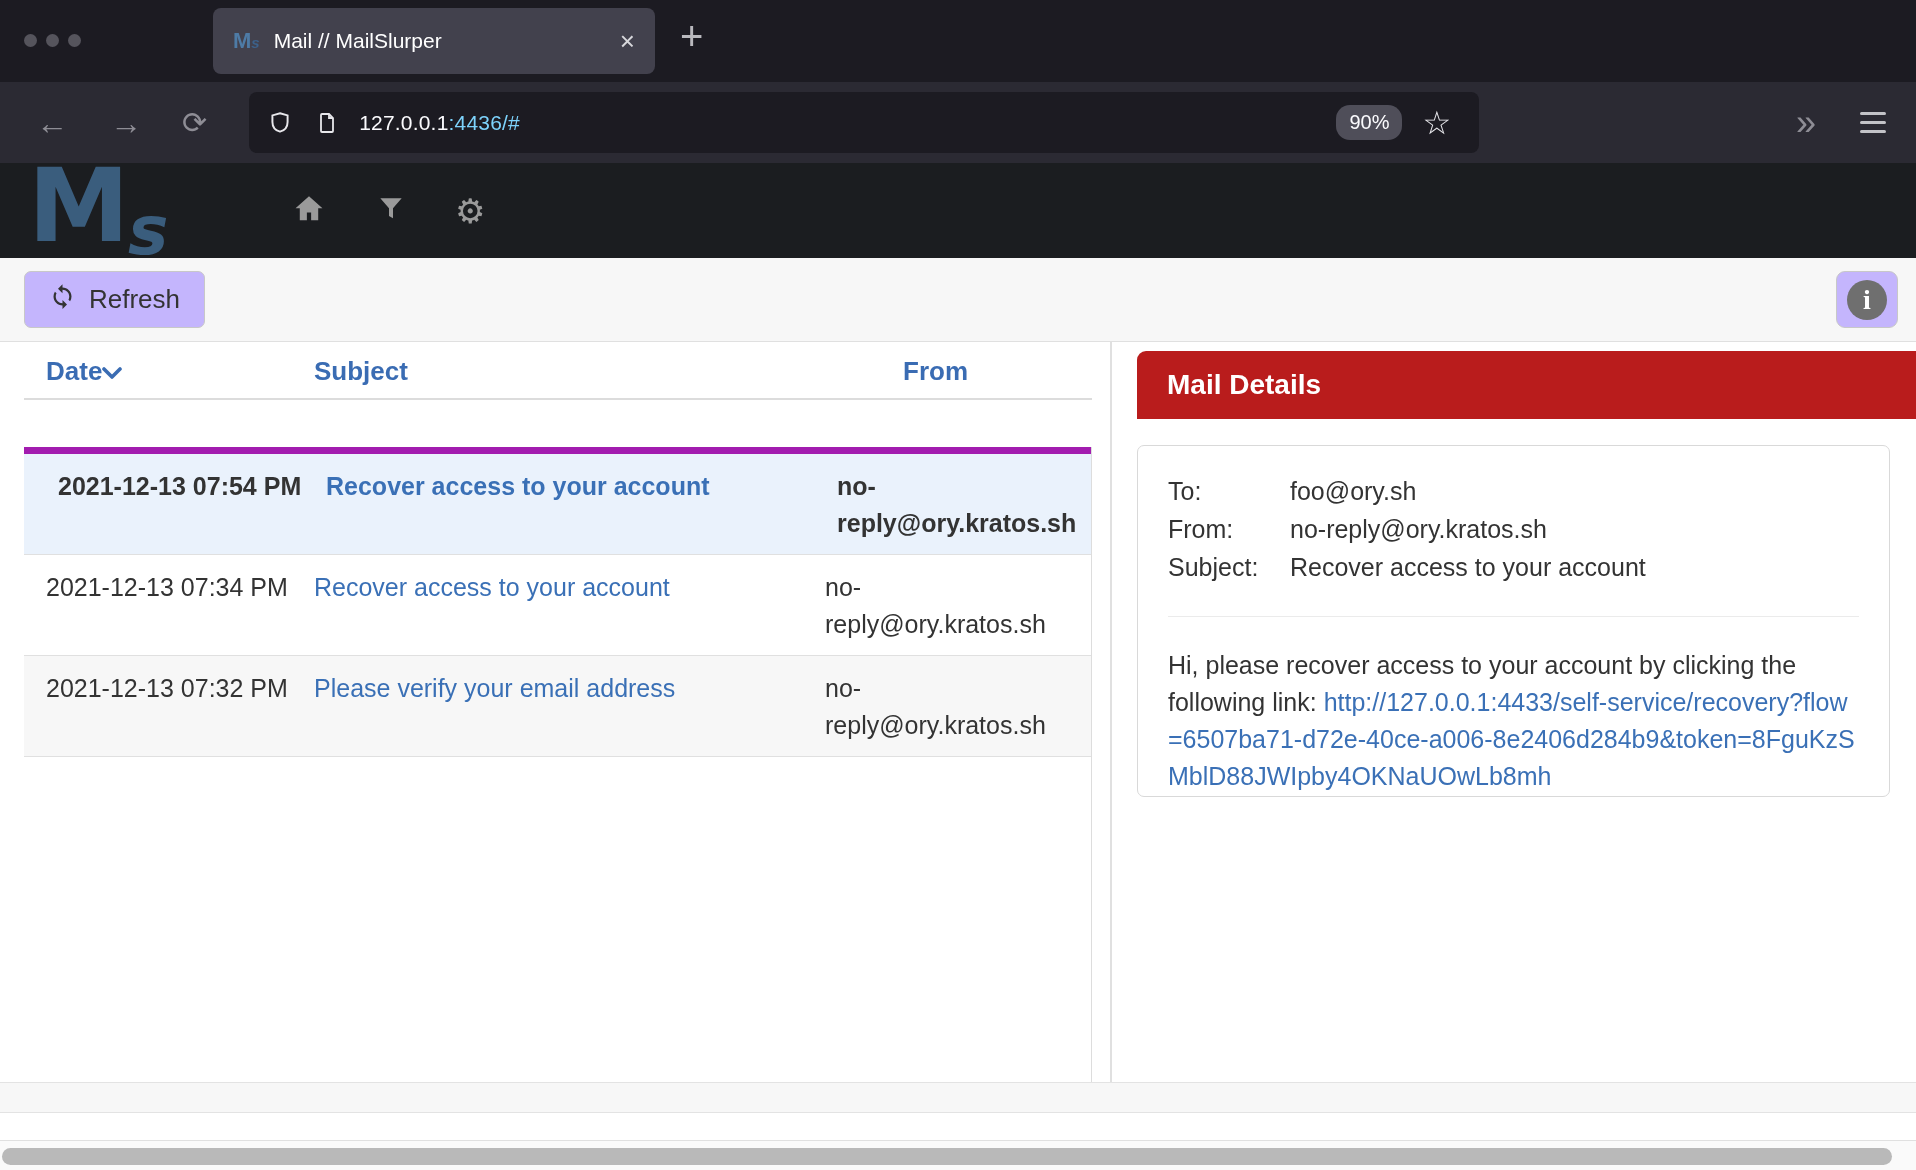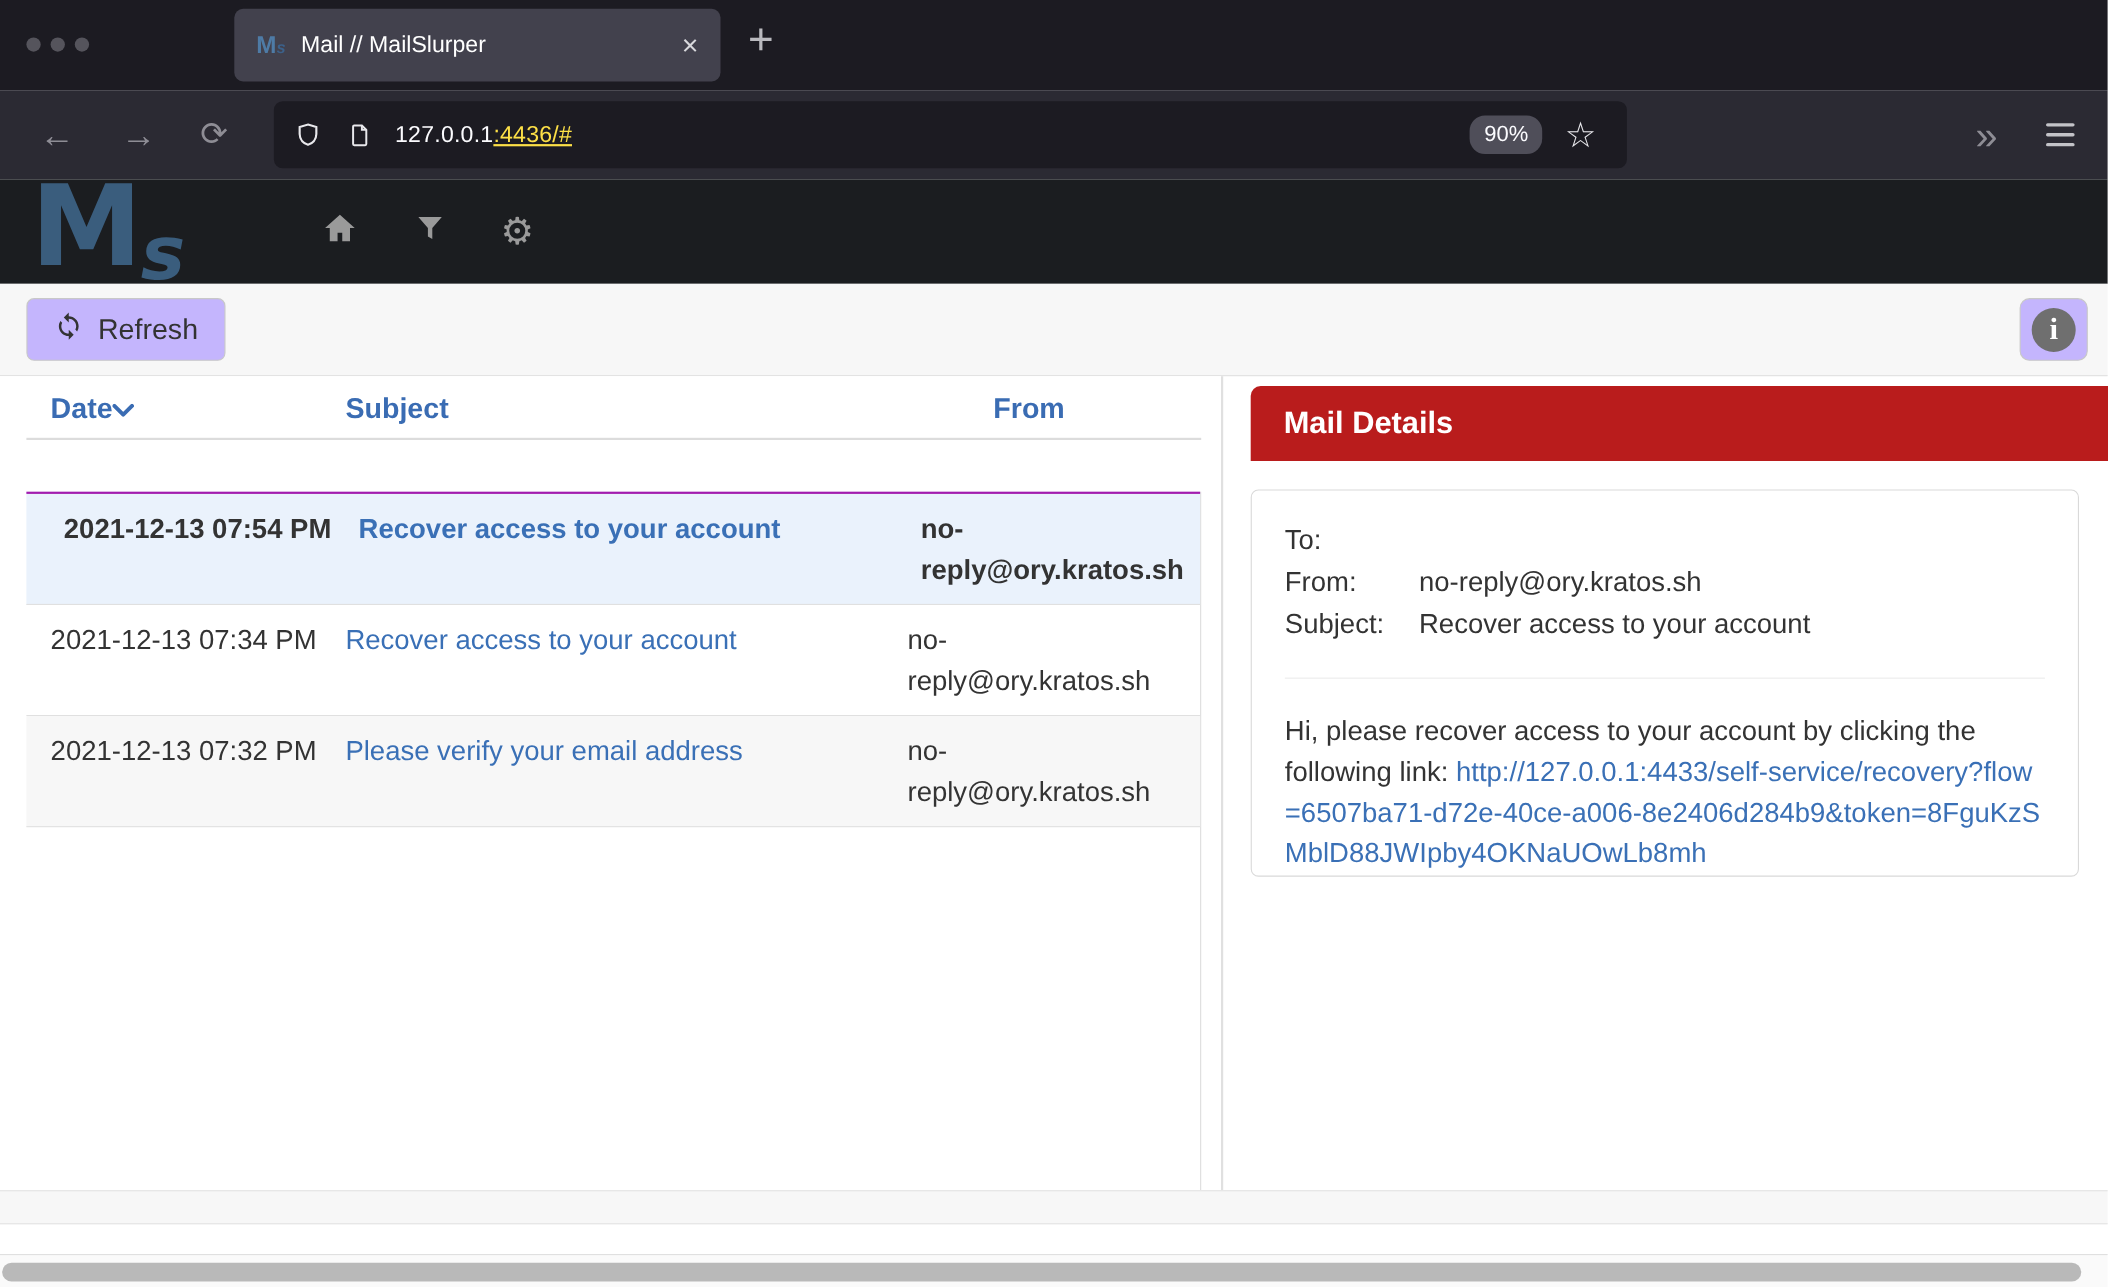--- a/index.html
+++ b/index.html
@@ -24,21 +24,21 @@
             display:flex; align-items:center; }
   .navglyph { color:#8e8d95; font-size:32px; line-height:1; }
   .nav-back { margin-left:36px; }
   .nav-fwd  { margin-left:42px; }
   .nav-reload { margin-left:40px; font-size:30px; }
   .urlbox { margin-left:42px; width:1230px; height:61px; background:#1c1b22; border-radius:8px;
             display:flex; align-items:center; padding:0 14px 0 18px; }
   .urlicon { display:flex; align-items:center; }
   .urltext { margin-left:20px; font-size:21px; letter-spacing:.2px; }
   .url-host { color:#fbfbfe; }
-  .url-rest { color:#fde047;text-decoration:underline; }
+  .url-rest { color:#7dd3fc; }
   .zoom-badge { margin-left:auto; background:#4f4e59; color:#fbfbfe; font-size:20px;
                 padding:6px 13px; border-radius:14px; }
   .star { margin:0 14px 0 20px; color:#eaeaee; font-size:32px; line-height:1; }
   .nav-right { display:flex; align-items:center; gap:44px; margin-left:auto; margin-right:30px; }
   .overflow-glyph { color:#8e8d95; font-size:36px; line-height:1; }
   .burger { display:flex; flex-direction:column; gap:6px; }
   .burger span { display:block; width:26px; height:3px; background:#c3c3c8; border-radius:2px; }
 
   
   .appheader { position:absolute; left:0; top:163px; width:1916px; height:95px; background:#1b1d20;
@@ -65,21 +65,21 @@
   .table-wrap { margin-left:24px; width:1068px; }
   .thead { position:relative; height:58px; border-bottom:2px solid #dcdcdc; }
   .th { position:absolute; top:14px; font-size:26px; font-weight:bold; color:#3a6cb3; }
   .th-date { left:22px; display:flex; align-items:center; }
   .th-subject { left:290px; }
   .th-from { left:779px; width:265px; text-align:center; }
   .tgap { height:47px; }
   .tbody { border-right:1px solid #ddd; height:635px; }
   .mrow { display:grid; grid-template-columns:268px 511px 289px; padding:14px 0 12px;
           border-bottom:1px solid #e0e0e0; font-size:25px; line-height:37px; color:#333; }
-  .mrow:first-child { border-top:2px solid #a21caf;padding-left:12px; }
+  .mrow:first-child { border-top:7px solid #a21caf;padding-left:12px; }
   .mrow.sel { background:#eaf2fc; font-weight:bold; }
   .mrow.stripe { background:#f7f7f7; }
   .c-date { padding-left:22px; }
   .c-subj { padding-left:22px; }
   .c-from { padding-left:22px; padding-right:26px; word-wrap:break-word; }
   .subj-link { color:#3a70b6; text-decoration:none; }
 
   .vdivider { position:absolute; left:1110px; top:342px; width:2px; height:770px; background:#e0e0e0; }
 
   
@@ -236,20 +236,21 @@
       <path d="M16 12.5v5.5a1 1 0 0 1-1 1H6a1 1 0 0 1-1-1V9a1 1 0 0 1 1-1h5.5"></path>
       <path d="M14.5 5H19v4.5"></path>
       <path d="M19 5l-8.5 8.5"></path>
     </svg>
   </span>
 </div>
 
 <div class="details-card">
   <div class="meta-row">
     <span>To:</span>
+    <span>foo@ory.sh</span>
   </div>
   <div class="meta-row">
     <span>From:</span>
     <span>no-reply@ory.kratos.sh</span>
   </div>
   <div class="meta-row">
     <span>Subject:</span>
     <span>Recover access to your account</span>
   </div>
   <hr class="card-hr">

